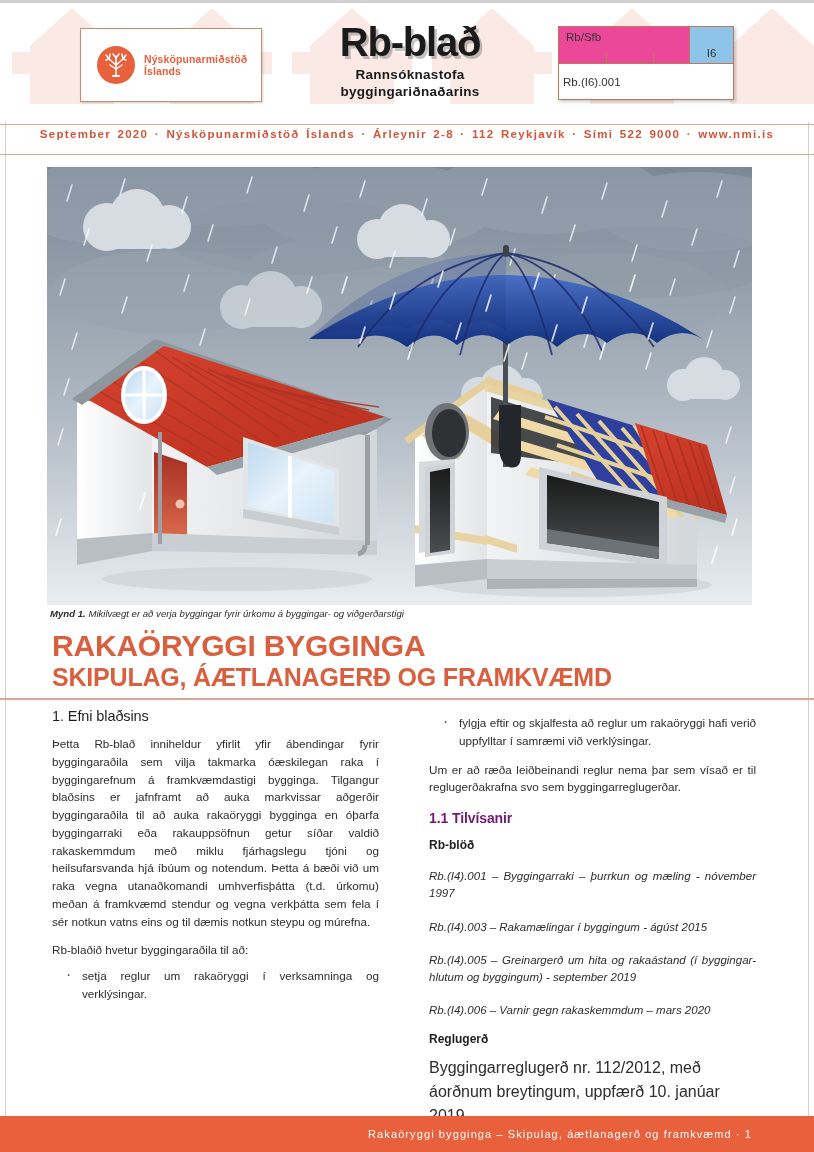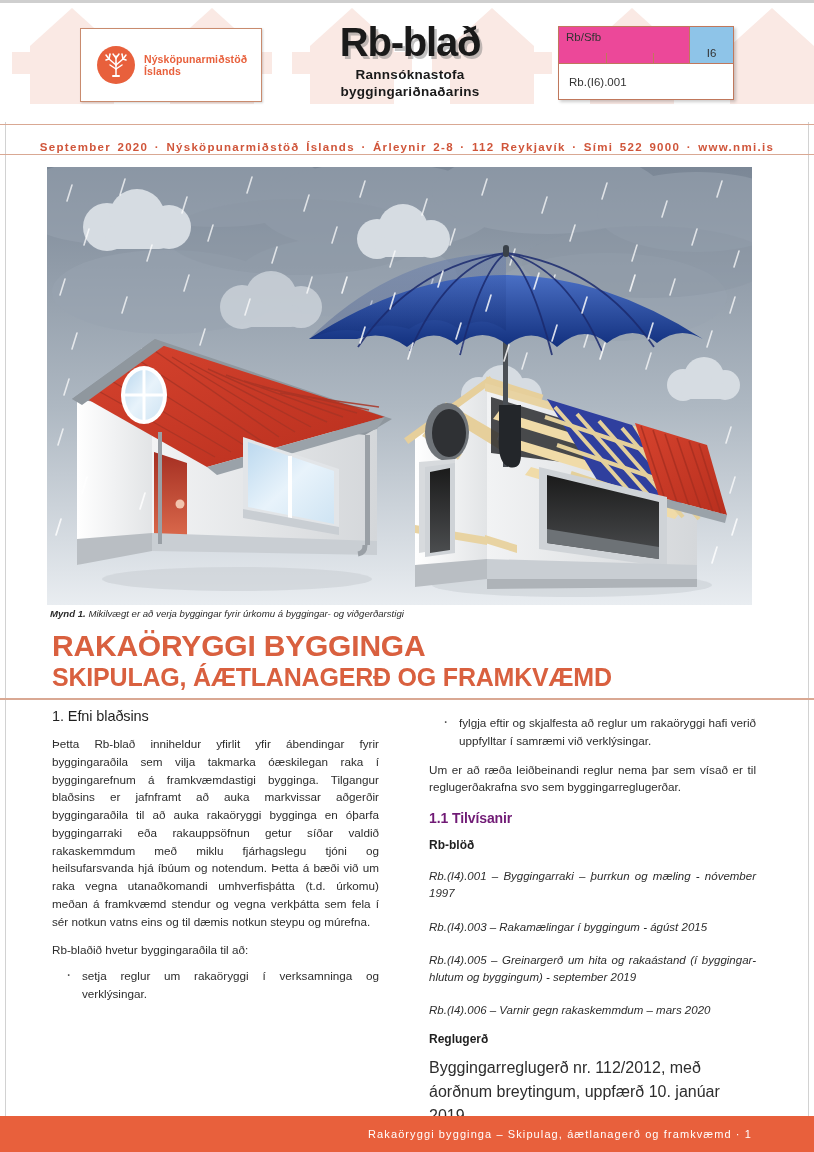--- a/index.html
+++ b/index.html
@@ -73,27 +73,27 @@
     position:absolute;right:0;top:0;width:45px;height:38px;
     background:#8ec4e8;border:1px solid #c0785c;box-sizing:border-box;
     display:flex;align-items:flex-end;justify-content:center;
     font-size:11.5px;color:#333;padding-bottom:4px;
   }
   .code-bottom{
     position:absolute;left:0;top:37px;width:176px;height:37px;
     border:1px solid #c0785c;background:#fff;box-sizing:border-box;
     display:flex;align-items:center;
   }
-  .code-bottom span{margin-left:10px;font-size:11.5px;color:#333;}
+  .code-bottom span{margin-left:4px;font-size:11.5px;color:#333;}
 
   
   .rule-top{position:absolute;left:0;top:124px;width:814px;height:1px;background:#d9a893;}
   .datebar{
     position:absolute;left:0;top:128px;width:814px;height:25px;
-    display:flex;align-items:flex-end;justify-content:center;
+    display:flex;align-items:flex-start;justify-content:center;
   }
   .datebar-text{
     font-size:11.5px;font-weight:bold;color:#d0553a;letter-spacing:1.3px;
     word-spacing:2px;
   }
   .rule-bot{position:absolute;left:0;top:154px;width:814px;height:1px;background:#d9a893;}
 
   
   .figure{
     position:absolute;left:47px;top:167px;width:705px;height:438px;

